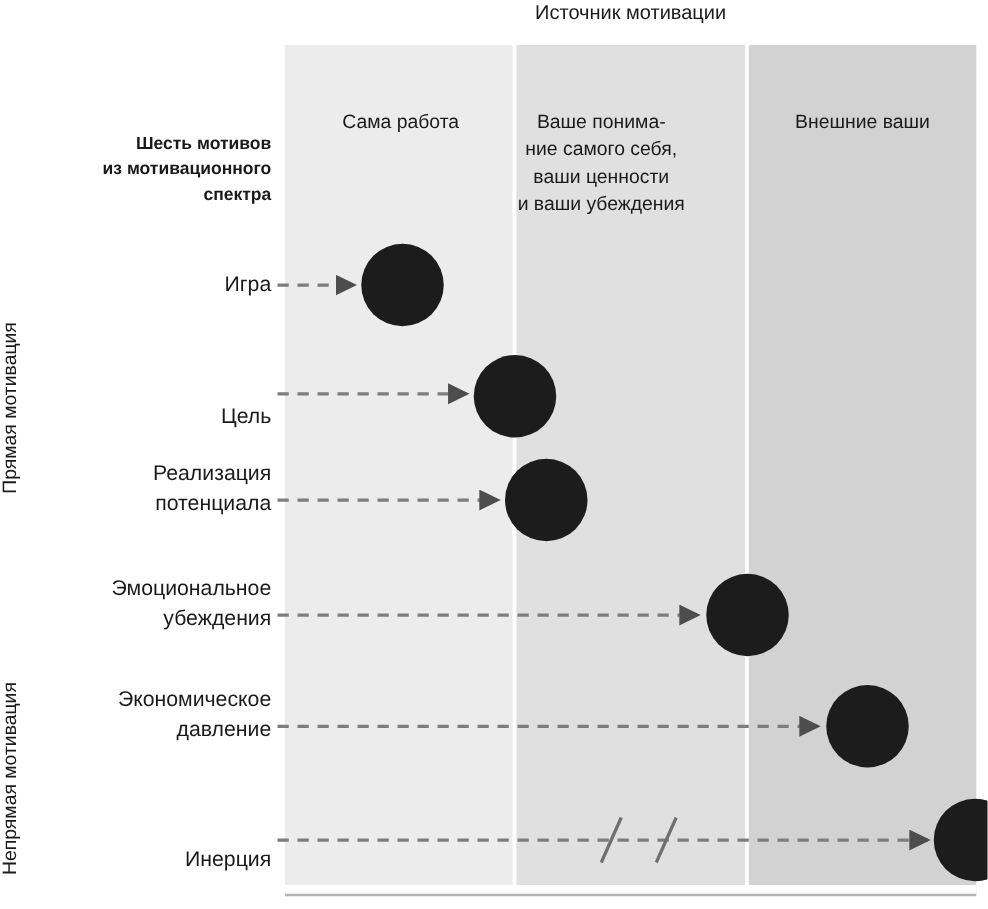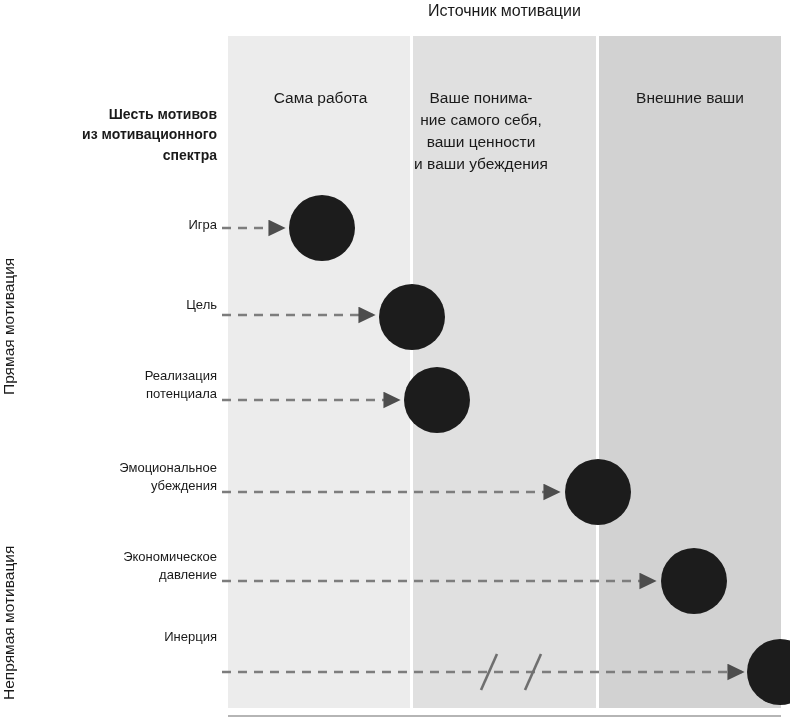--- a/index.html
+++ b/index.html
@@ -114,21 +114,21 @@
     font-weight: bold;
     color: #1a1a1a;
   }
 
   
   .row-label {
     position: absolute;
     left: 10px;
     width: 207px;
     text-align: right;
-    font-size: 13px;
+    font-size: 17px;
     line-height: 1.42;
     color: #1a1a1a;
   }
 
   
   .arrow-svg {
     position: absolute;
     left: 0;
     top: 0;
     width: 790px;
@@ -176,36 +176,36 @@
 
   <div class="spectrum-caption">
     <div>Шесть мотивов</div>
     <div>из мотивационного</div>
     <div>спектра</div>
   </div>
 
   <div class="row-label" style="top:216px;">
     <div>Игра</div>
   </div>
-  <div class="row-label" style="top:296px;">
+  <div class="row-label" style="top:321px;">
     <div>Цель</div>
   </div>
   <div class="row-label" style="top:367px;">
     <div>Реализация</div>
     <div>потенциала</div>
   </div>
   <div class="row-label" style="top:459px;">
     <div>Эмоциональное</div>
     <div>убеждения</div>
   </div>
   <div class="row-label" style="top:548px;">
     <div>Экономическое</div>
     <div>давление</div>
   </div>
-  <div class="row-label" style="top:628px;">
+  <div class="row-label" style="top:676px;">
     <div>Инерция</div>
   </div>
 
   <svg class="arrow-svg" viewBox="0 0 790 727">
     <defs>
       <marker id="ah" markerWidth="7" markerHeight="7" refX="5.6" refY="3.2" orient="auto">
         <path d="M0,0 L6.6,3.2 L0,6.4 z" fill="#4d4d4d"></path>
       </marker>
     </defs>
     <g stroke="#7d7d7d" stroke-width="2.6" stroke-dasharray="9,7" fill="none" marker-end="url(#ah)">

